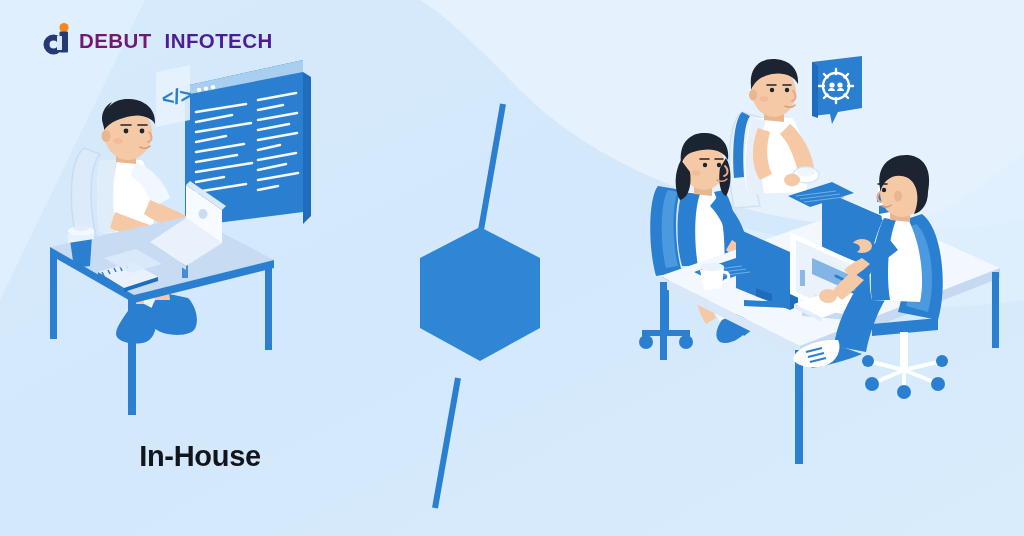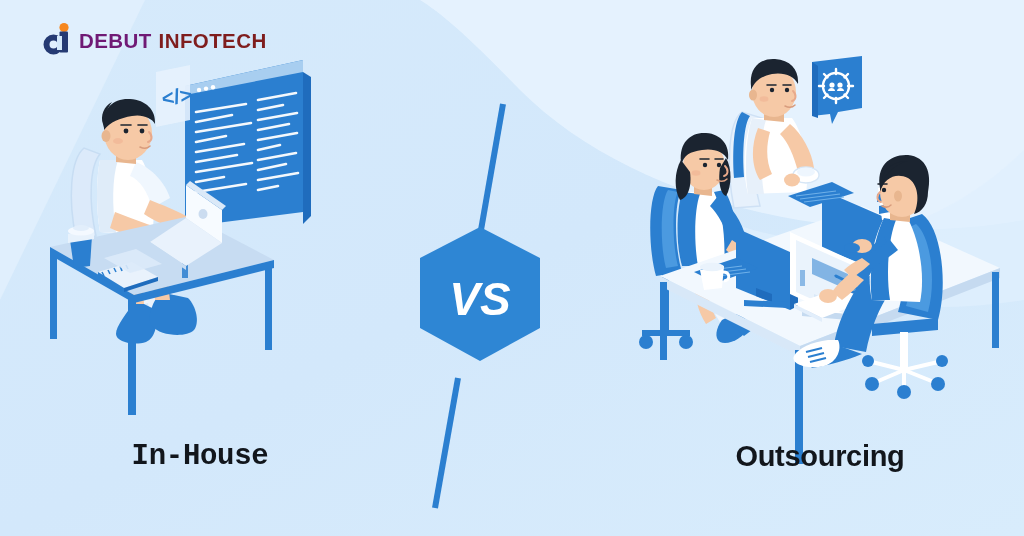--- a/index.html
+++ b/index.html
@@ -17,30 +17,30 @@
     position:absolute; left:40px; top:22px;
     display:flex; align-items:center; gap:9px; z-index:20;
   }
   .logo-mark{ width:30px; height:38px; position:relative; }
   .logo-text{
     font-family:"Liberation Sans", sans-serif;
     font-weight:bold; font-size:20.5px; letter-spacing:.4px;
     line-height:1; white-space:nowrap;
   }
   .logo-debut{ color:#701a75; }
-  .logo-info{ color:#7f1d1d; margin-left:7px; }
+  .logo-info{ color:#4c1d95; margin-left:13px; }
 
   
   .caption{
     position:absolute; top:440px;
     font-family:"Liberation Sans", sans-serif;
     font-weight:bold; font-size:29px; letter-spacing:-.3px;
     color:#12161c; text-align:center; z-index:20;
   }
-  #cap-left{ left:60px; width:280px;font-family:Liberation Mono, monospace; }
+  #cap-left{ left:60px; width:280px; }
   #cap-right{ left:680px; width:280px; }
 
   
   #vs-label{
     position:absolute; left:408px; top:272px; width:144px;
     text-align:center; z-index:25;
     font-family:"Liberation Sans", sans-serif;
     font-weight:bold; font-style:italic; font-size:46px;
     color:#ffffff; letter-spacing:0px;
   }
@@ -456,18 +456,16 @@
         <path d="M13.5,12.5 A10,10 0 1 0 13.5,32.5 A10,10 0 0 0 13.5,12.5 Z
                  M13.5,18.5 A4,4 0 1 1 13.5,26.5 A4,4 0 0 1 13.5,18.5 Z" fill="#253a73" fill-rule="evenodd"></path>
         <rect x="17" y="14" width="5" height="14" fill="#d4e9fb"></rect>
       </svg>
     </div>
     <div class="logo-text">
       <span class="logo-debut">DEBUT</span><span class="logo-info">INFOTECH</span>
     </div>
   </div>
 
-  <div id="vs-label">VS</div>
 
   <div id="cap-left" class="caption">In-House</div>
-  <div id="cap-right" class="caption">Outsourcing</div>
 
 </div>
 
 </body></html>

